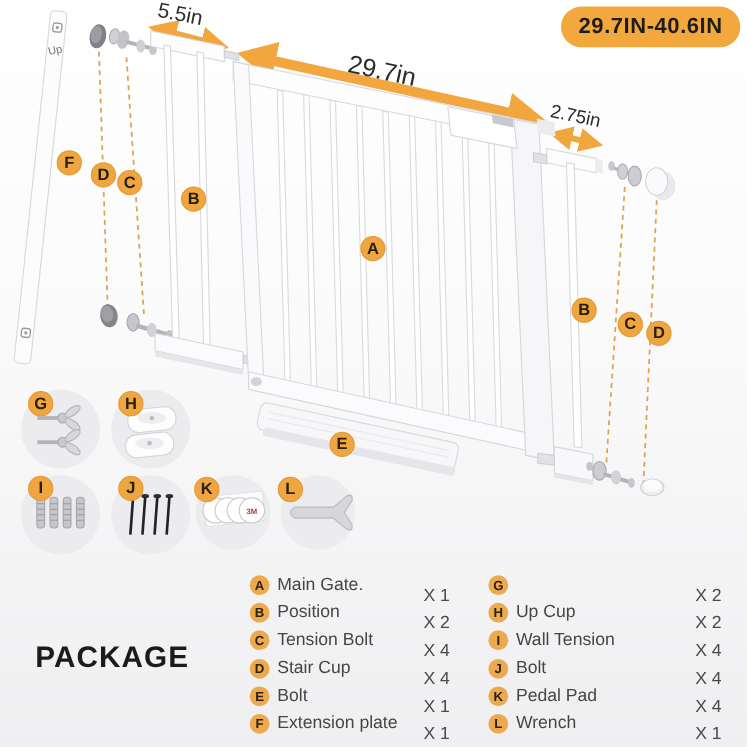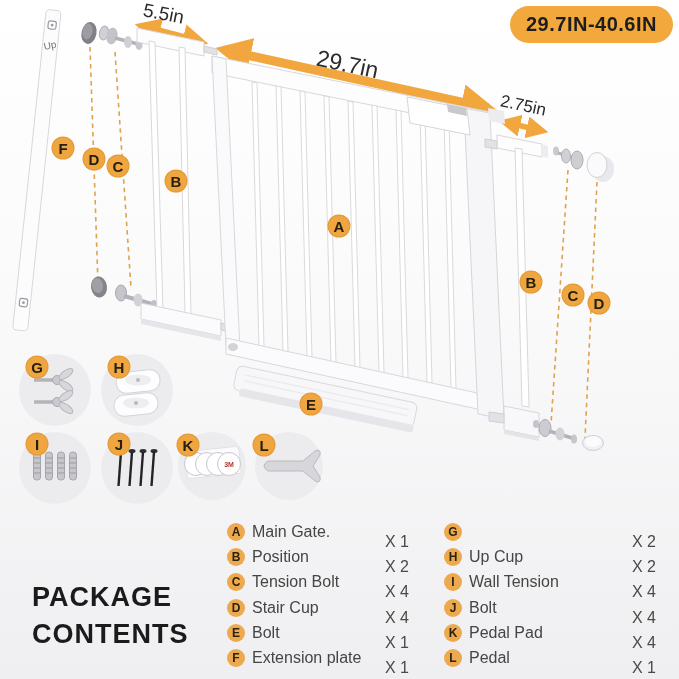--- a/index.html
+++ b/index.html
@@ -246,21 +246,20 @@
 
   <div class="callout" style="left:37px;top:367px">G</div>
   <div class="callout" style="left:119px;top:367px">H</div>
   <div class="callout" style="left:37px;top:444px">I</div>
   <div class="callout" style="left:119px;top:444px">J</div>
   <div class="callout" style="left:188px;top:445px">K</div>
   <div class="callout" style="left:264px;top:445px">L</div>
 
   <div class="pkg-title">
     <div>PACKAGE</div>
-    <div>CONTENTS</div>
   </div>
 
   <div class="pkg-col pkg-col1">
     <div class="pc-row">
       <span class="pc-badge">A</span>
       <span class="pc-name">Main Gate.</span>
       <span class="pc-qty">X 1</span>
     </div>
     <div class="pc-row">
       <span class="pc-badge">B</span>
@@ -309,18 +308,18 @@
       <span class="pc-name">Bolt</span>
       <span class="pc-qty">X 4</span>
     </div>
     <div class="pc-row">
       <span class="pc-badge">K</span>
       <span class="pc-name">Pedal Pad</span>
       <span class="pc-qty">X 4</span>
     </div>
     <div class="pc-row">
       <span class="pc-badge">L</span>
-      <span class="pc-name">Pedal</span>
+      <span class="pc-name">Wrench</span>
       <span class="pc-qty">X 1</span>
     </div>
   </div>
 
 </div>
 
 </body></html>

